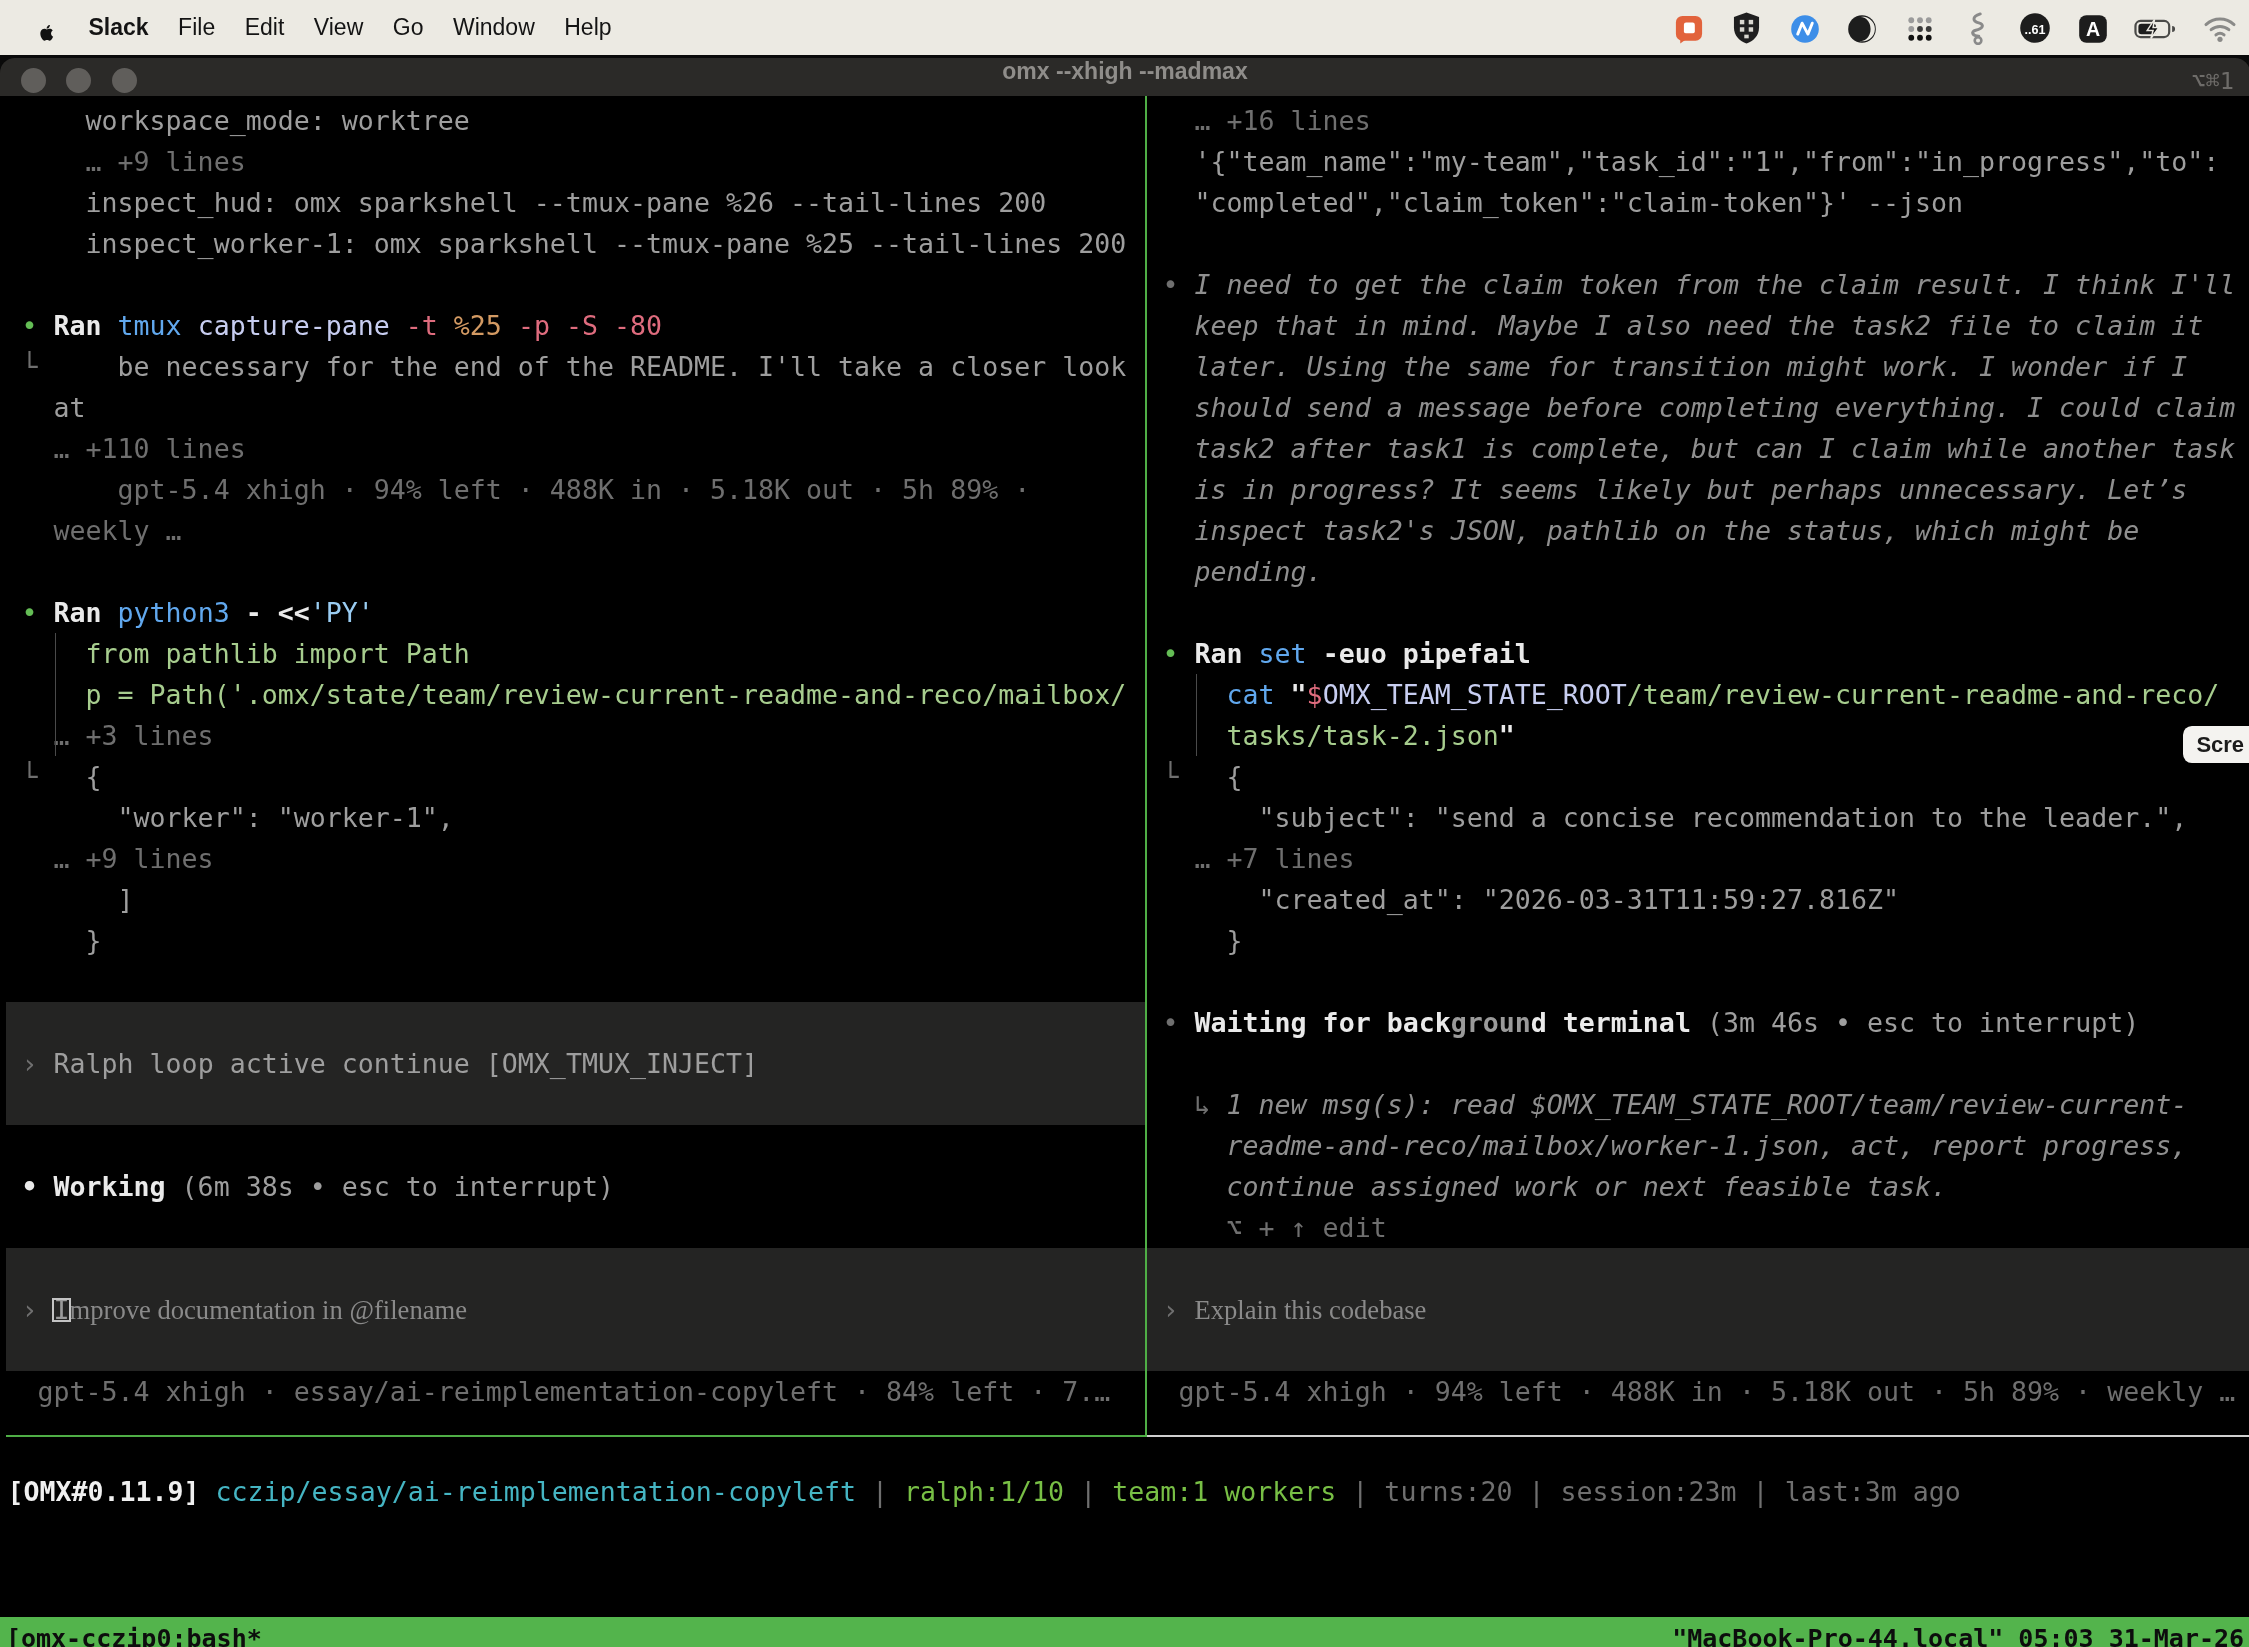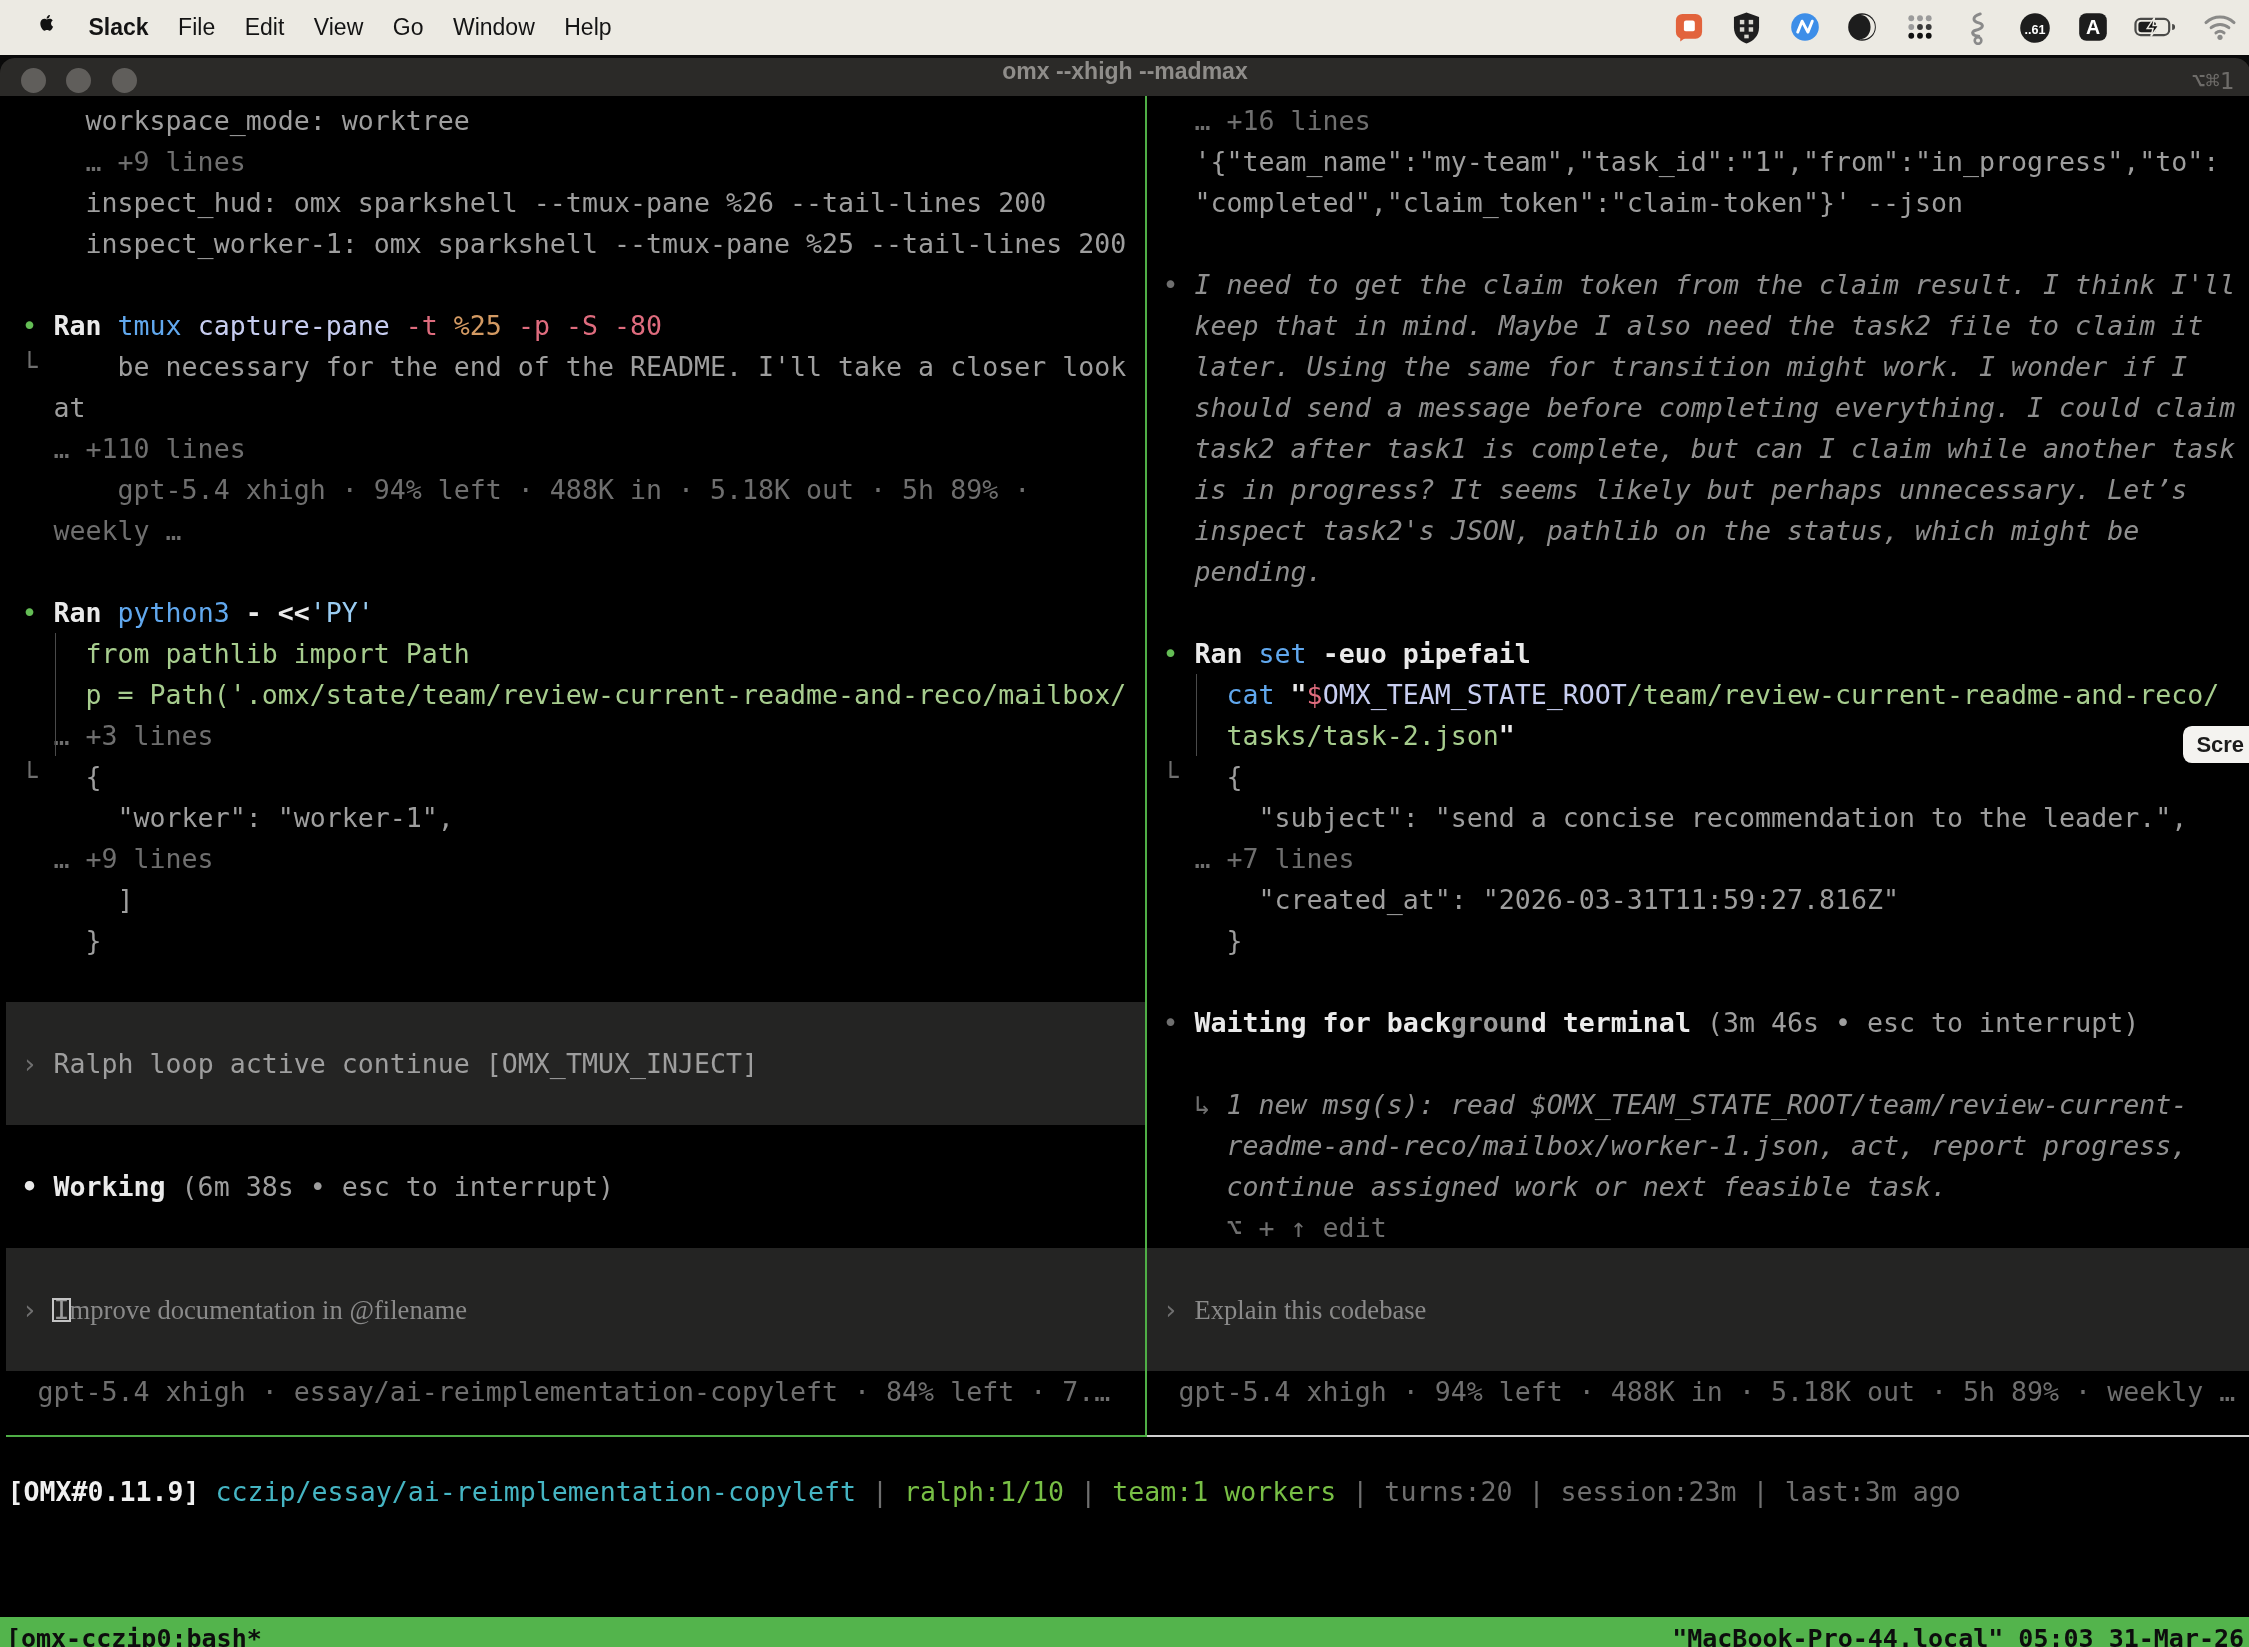--- a/index.html
+++ b/index.html
@@ -6,21 +6,21 @@
   body{width:2250px;height:1648px;position:relative;background:#0a0a0a;overflow:hidden;
        font-family:"DejaVu Sans Mono",monospace;}
   
   .menubar{position:absolute;top:0;left:0;right:0;height:55px;background:#ECEAE3;
            display:flex;align-items:center;justify-content:space-between;
            font-family:"Liberation Sans",sans-serif;color:#111;}
   .menu-left{display:flex;align-items:center;gap:29.5px;padding-left:34px;}
   .mi{font-size:23px;color:#141414;text-align:right;}
   .mi.app{font-weight:700;}
   .menu-right{display:flex;align-items:center;gap:23.6px;padding-right:13.3px;}
-  .sicon{width:34px;height:34px;display:flex;align-items:flex-start;justify-content:center;text-decoration:underline;}
+  .sicon{width:34px;height:34px;display:flex;align-items:flex-end;justify-content:center;text-decoration:underline;}
   
   .window{position:absolute;top:58px;left:0;right:0;bottom:0;background:#000;
           border-radius:14.8px 14.8px 0 0;overflow:hidden;}
   .titlebar{height:38px;background:#2B2A28;position:relative;}
   .tl{position:absolute;top:10.3px;width:25px;height:25px;border-radius:50%;background:#605E5B;}
   .tl1{left:20.7px;} .tl2{left:66px;} .tl3{left:112px;}
   .title{position:absolute;left:0;right:0;top:0;text-align:center;line-height:46px;
          font:700 23px "Liberation Sans",sans-serif;color:#8F8D8A;}
   .tshort{position:absolute;right:16px;top:0;line-height:46px;font-size:23.6px;color:#6E6C69;}
   

